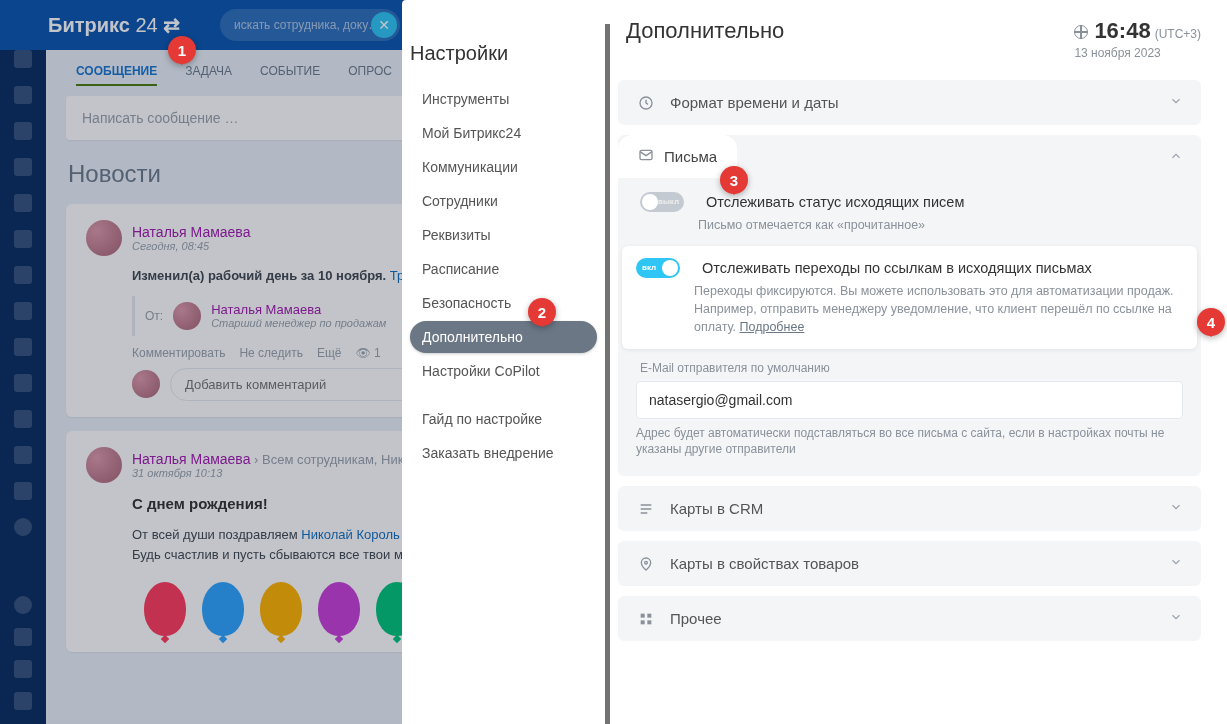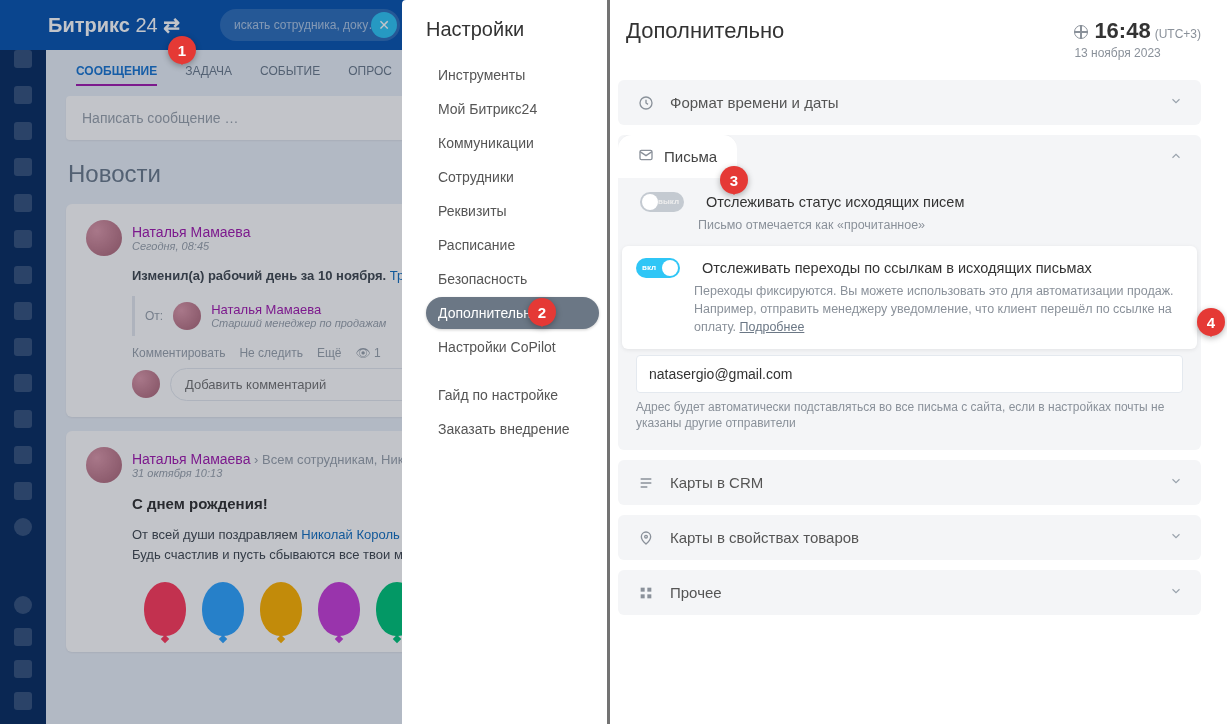--- a/index.html
+++ b/index.html
@@ -11,21 +11,21 @@
 .bg-top { position: absolute; left: 0; top: 0; right: 0; height: 50px; background: #0a56b0; display: flex; align-items: center; padding-left: 48px; }
 .bg-logo { color: #fff; font-size: 20px; font-weight: 600; }
 .bg-logo .num { font-weight: 300; }
 .bg-search { margin-left: 40px; background: rgba(255,255,255,.15); border-radius: 16px; height: 32px; width: 180px; padding: 0 14px; display: flex; align-items: center; color: rgba(255,255,255,.6); font-size: 12px; position: relative; }
 .bg-search-x { position:absolute; right:3px; top:3px; width:26px; height:26px; border-radius:50%; background:#2fc6f6; color:#fff; display:flex; align-items:center; justify-content:center; font-size:14px; }
 .bg-leftbar { position: absolute; left: 0; top: 0; bottom: 0; width: 46px; background: #0a2e62; display:flex; flex-direction:column; align-items:center; padding-top:14px; gap:18px; }
 .bg-leftbar .nb { width:18px; height:18px; background: rgba(255,255,255,.18); border-radius:3px; }
 .bg-leftbar .bottom { margin-top:auto; margin-bottom:14px; display:flex; flex-direction:column; gap:14px; align-items:center;}
 .bg-main { position: absolute; left: 46px; top: 50px; right: 0; bottom: 0; background: #eaf0f8; padding: 10px 20px; overflow:hidden;}
 .bg-tabs { display:flex; gap: 28px; font-size: 12px; color:#6b7b8c; padding: 4px 10px 10px; }
-.bg-tabs .active { color:#1976d2; border-bottom:2px solid #a21caf; padding-bottom:6px; font-weight:600;}
+.bg-tabs .active { color:#1976d2; border-bottom:2px solid #4d7c0f; padding-bottom:6px; font-weight:600;}
 .bg-write { background:#fff; border-radius:4px; padding:14px 16px; color:#9aa3ad; font-size:14px; margin-bottom:20px; box-shadow:0 1px 2px rgba(0,0,0,.06);}
 .bg-news-title { font-size: 24px; color:#6b7b8c; font-weight:300; margin: 10px 2px 16px; }
 .bg-card { background:#fff; border-radius:6px; padding: 16px 20px; margin-bottom:14px; box-shadow:0 1px 2px rgba(0,0,0,.06); font-size:13px; color:#424a52; }
 .bg-card .hdr { display:flex; align-items:center; gap:10px; margin-bottom:10px; }
 .avatar { width:36px; height:36px; border-radius:50%; background:radial-gradient(circle at 30% 30%, #d9a, #a67); }
 .avatar.sm { width:28px; height:28px; }
 .bg-card .name { color:#a21caf; font-weight:400; font-size:14px; }
 .bg-card .date { color:#9aa3ad; font-size:11px;font-style:italic; }
 .bg-card .body { padding-left:46px; font-size:13px; line-height:1.5; }
 .bg-card .link { color:#1470c0; }
@@ -35,21 +35,21 @@
 .bg-comment input { flex:1; border:1px solid #e4e9ef; border-radius:18px; padding:8px 14px; font-size:13px; color:#666; }
 .balloons { display:flex; gap:16px; margin:18px 0 0 12px; }
 .balloon { width:42px; height:54px; border-radius:50% 50% 48% 48%; position:relative; }
 .balloon::after { content:""; position:absolute; bottom:-6px; left:50%; width:6px; height:6px; background:inherit; transform:translateX(-50%) rotate(45deg); }
 .b1{background:#ff3b5c;} .b2{background:#2fa4ff;} .b3{background:#ffb300;} .b4{background:#c83fd8;} .b5{background:#00c47a;} .b6{background:#b44de0;}
 .bg-card .hb strong { font-weight:700; font-size:15px; color:#333; display:block; margin-bottom:10px;}
 .overlay-dim { position:absolute; inset:0; background:rgba(10,20,40,.25); }
 
 
 .modal { position:absolute; left:402px; top:0; bottom:0; right:0; background:#fff; display:flex; border-top-left-radius:4px; }
-.modal-sidebar { width:208px; flex:0 0 208px; padding: 18px 8px 18px 24px; border-right:3px solid #737373; }
+.modal-sidebar { width:208px; flex:0 0 208px; padding: 18px 8px 18px 8px; border-right:5px solid #737373;margin-top:24px; }
 .modal-sidebar h2 { font-size:20px; font-weight:400; color:#333; margin-bottom:18px; }
 .side-item { padding: 8px 12px; font-size:14px; color:#555; border-radius:16px; cursor:pointer; margin-bottom:2px; }
 .side-item.active { background:#6b7785; color:#fff; font-weight:500; box-shadow:0 1px 3px rgba(0,0,0,.2); }
 .side-sep { height:14px; }
 .modal-main { flex:1; padding: 18px 26px 20px 8px; overflow-y:auto; background:#fff; }
 .modal-main::-webkit-scrollbar{width:0;}
 .mm-head { display:flex; justify-content:space-between; align-items:flex-start; margin-bottom:20px; padding-left:8px; }
 .mm-head h1 { font-size:22px; font-weight:500; color:#333; }
 .mm-time { }
 .mm-time .t { font-size:22px; font-weight:700; color:#333; }
@@ -261,20 +261,21 @@
         <div class="setting-row highlight">
           <div class="setting-line">
             <div class="toggle on">
                 <span class="lbl">вкл</span>
               </div>
             <div class="setting-title">Отслеживать переходы по ссылкам в исходящих письмах</div>
           </div>
           <div class="setting-sub"><span>Переходы фиксируются. Вы можете использовать это для автоматизации продаж. Например, отправить менеджеру уведомление, что клиент перешёл по ссылке на оплату. </span><a href="#">Подробнее</a></div>
         </div>
 
+        <div class="field-label">E-Mail отправителя по умолчанию</div>
         <input class="text-input" value="natasergio@gmail.com" style="">
         <div class="field-help">Адрес будет автоматически подставляться во все письма с сайта, если в настройках почты не указаны другие отправители</div>
       </div>
     </div>
 
     <div class="section">
       <div class="sec-header">
         <span class="icon ic">
             <svg viewBox="0 0 24 24" fill="none" stroke="currentColor" stroke-width="2">
               <path d="M4 6h16M4 12h16M4 18h10"></path>

